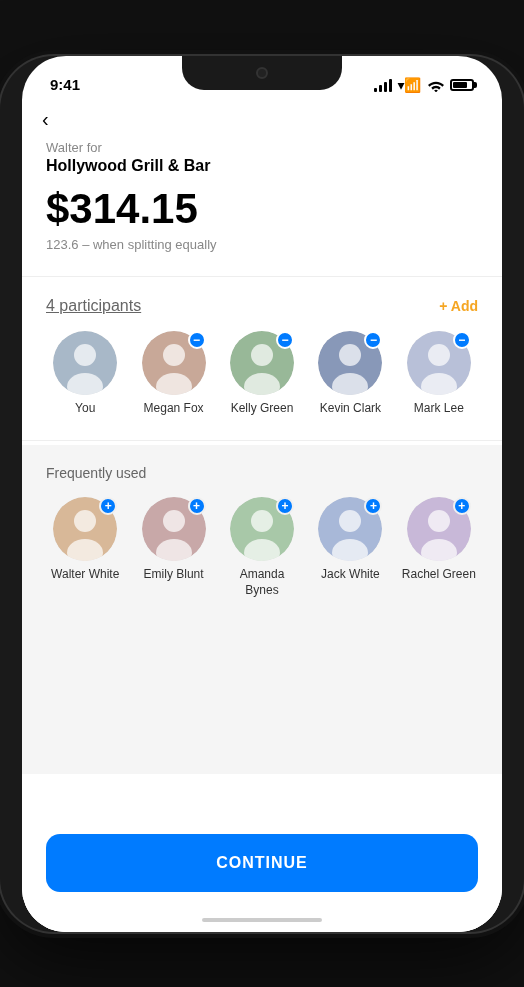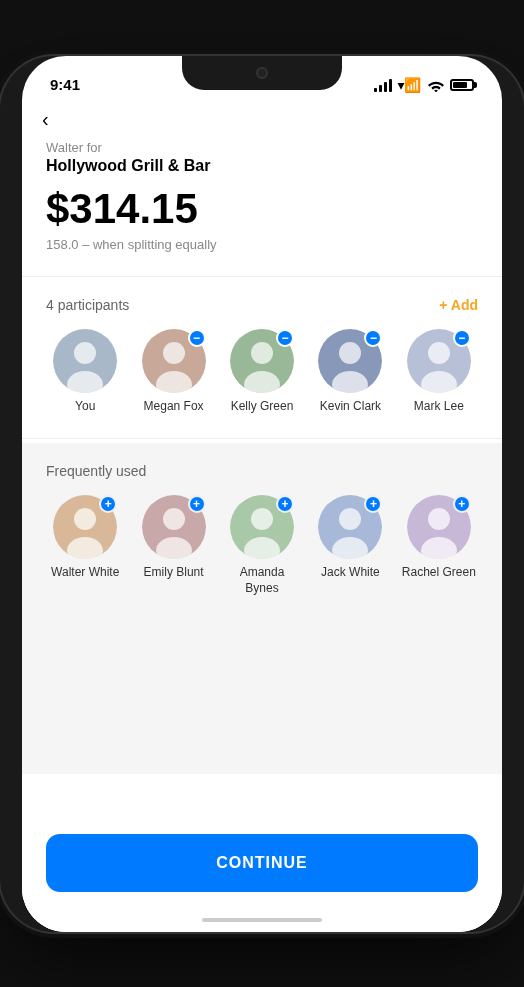--- a/index.html
+++ b/index.html
@@ -171,22 +171,23 @@
       padding: 16px 24px 20px;
       background: #fff;
     }
     .participants-header {
       display: flex;
       align-items: center;
       justify-content: space-between;
       margin-bottom: 16px;
     }
     .participants-count {
-      font-size: 14px;
+      font-size: 16px;
       color: #666;
+      text-decoration: underline;
     }
     .add-btn {
       font-size: 14px;
       color: #f5a623;
       font-weight: 600;
       cursor: pointer;
       background: none;
       border: none;
     }
     .avatars-row {
@@ -324,21 +325,21 @@
     <div class="app-content">
 
       <div class="header">
         <button class="back-btn">‹</button>
       </div>
 
       <div class="payment-section">
         <div class="payment-for-label">Walter for</div>
         <div class="payment-venue">Hollywood Grill &amp; Bar</div>
         <div class="payment-amount">$314.15</div>
-        <div class="payment-split">158.0 – when splitting equally</div>
+        <div class="payment-split">123.6 – when splitting equally</div>
       </div>
 
       <div class="divider"></div>
 
       <div class="participants-section">
         <div class="participants-header">
           <span class="participants-count">4 participants</span>
           <button class="add-btn">+ Add</button>
         </div>
         <div class="avatars-row" id="participants-row">

